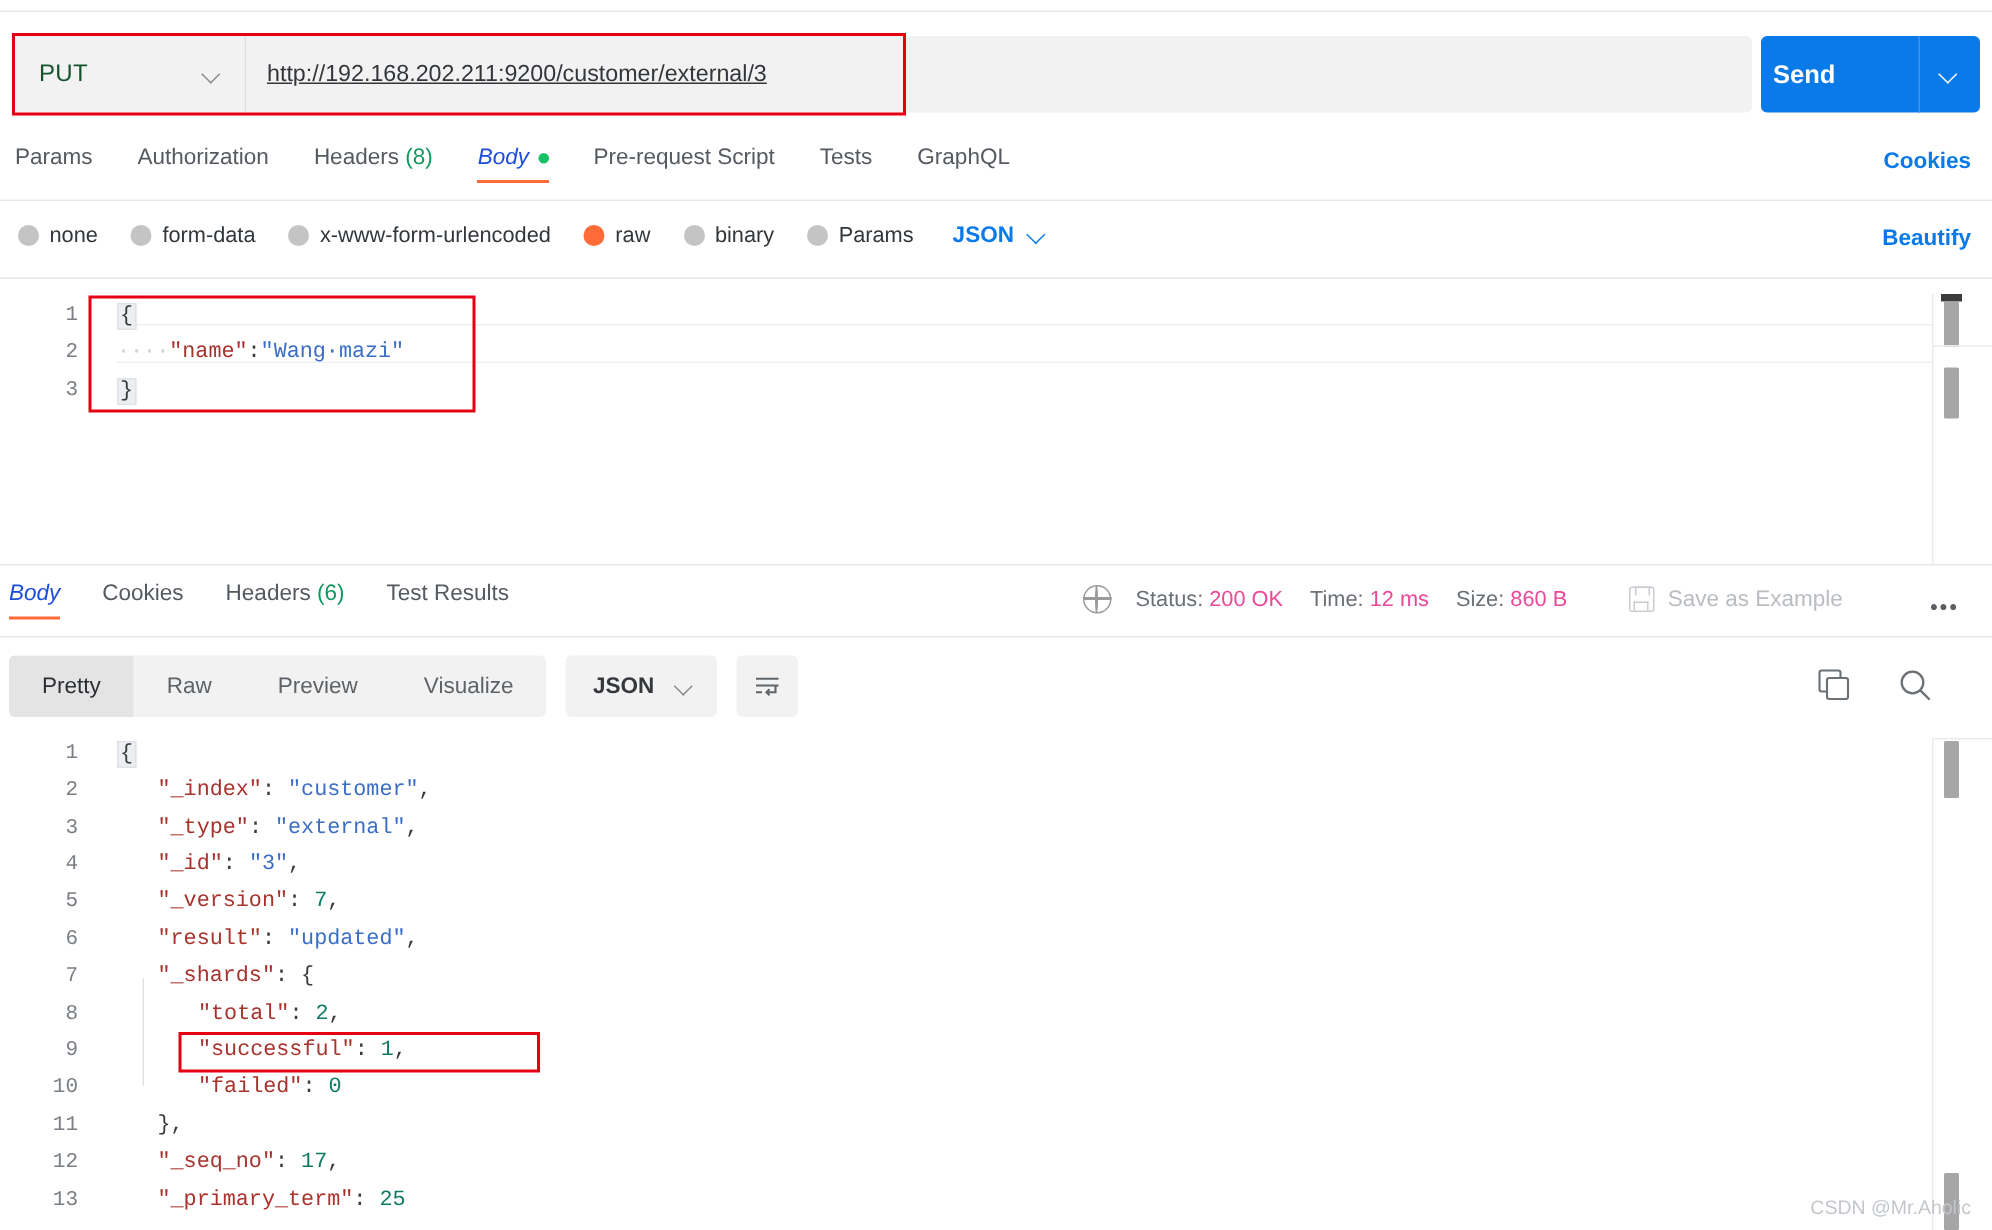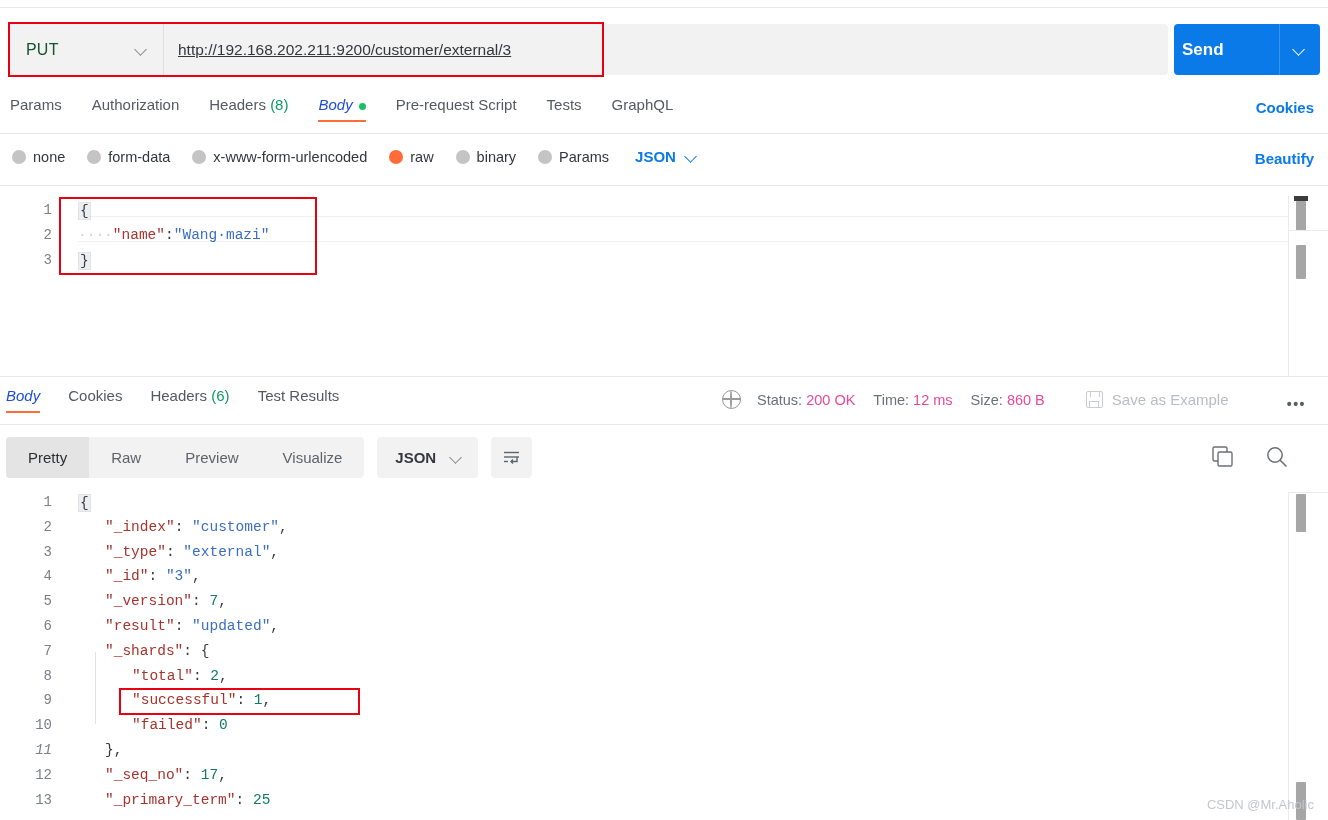--- a/index.html
+++ b/index.html
@@ -294,21 +294,21 @@
         <div class="ln" style="top: 8px;">1</div>
         <div class="ln" style="top: 32.8px;">2</div>
         <div class="ln" style="top: 57.6px;">3</div>
         <div class="ln" style="top: 82.4px;">4</div>
         <div class="ln" style="top: 107.2px;">5</div>
         <div class="ln" style="top: 132px;">6</div>
         <div class="ln" style="top: 156.8px;">7</div>
         <div class="ln" style="top: 181.6px;">8</div>
         <div class="ln" style="top: 206.4px;">9</div>
         <div class="ln" style="top: 231.2px;">10</div>
-        <div class="ln" style="top: 256px; font-style: italic;">11</div>
+        <div class="ln" style="top: 256px;">11</div>
         <div class="ln" style="top: 280.8px;">12</div>
         <div class="ln" style="top: 305.6px;">13</div>
       </div>
     <div id="resp-code">
         <div class="code-line" style="top: 8px; left: 78px;"><span class="fold">{</span></div>
         <div class="code-line" style="top: 32.8px; left: 105px;"><span class="k">"_index"</span><span class="p">: </span><span class="s">"customer"</span><span class="p">,</span></div>
         <div class="code-line" style="top: 57.6px; left: 105px;"><span class="k">"_type"</span><span class="p">: </span><span class="s">"external"</span><span class="p">,</span></div>
         <div class="code-line" style="top: 82.4px; left: 105px;"><span class="k">"_id"</span><span class="p">: </span><span class="s">"3"</span><span class="p">,</span></div>
         <div class="code-line" style="top: 107.2px; left: 105px;"><span class="k">"_version"</span><span class="p">: </span><span class="n">7</span><span class="p">,</span></div>
         <div class="code-line" style="top: 132px; left: 105px;"><span class="k">"result"</span><span class="p">: </span><span class="s">"updated"</span><span class="p">,</span></div>

